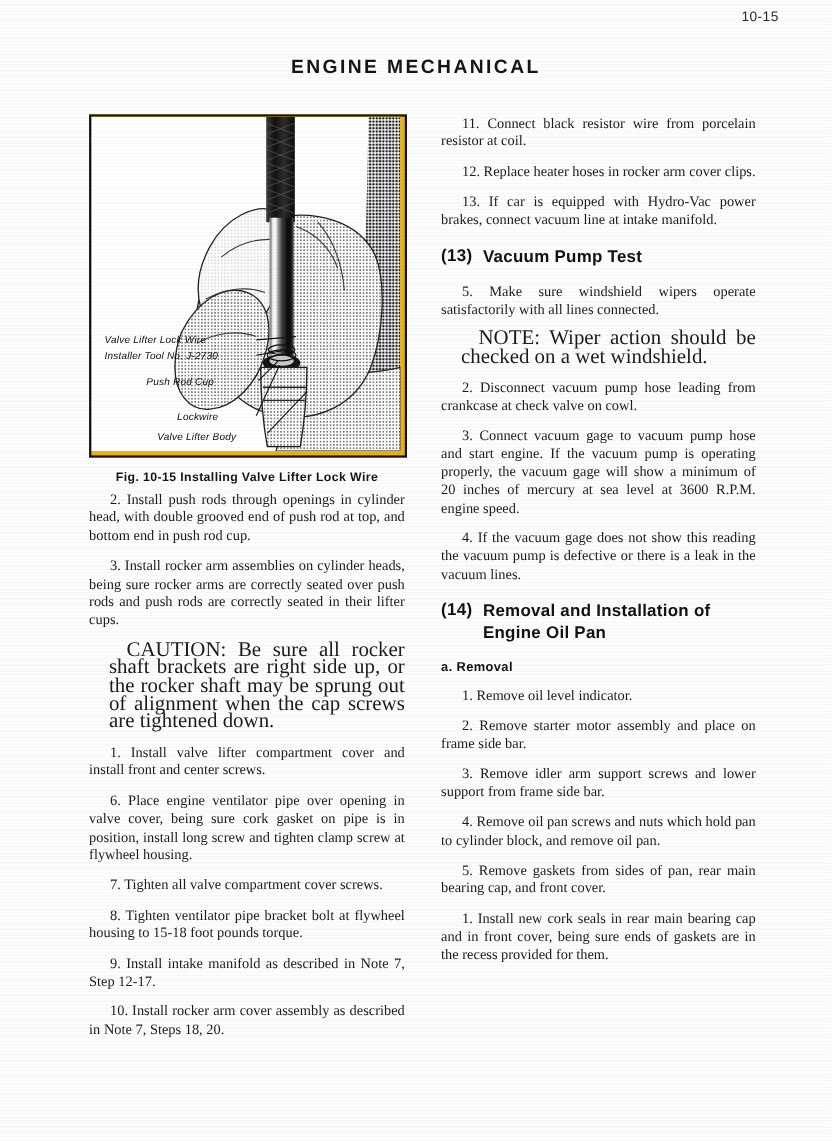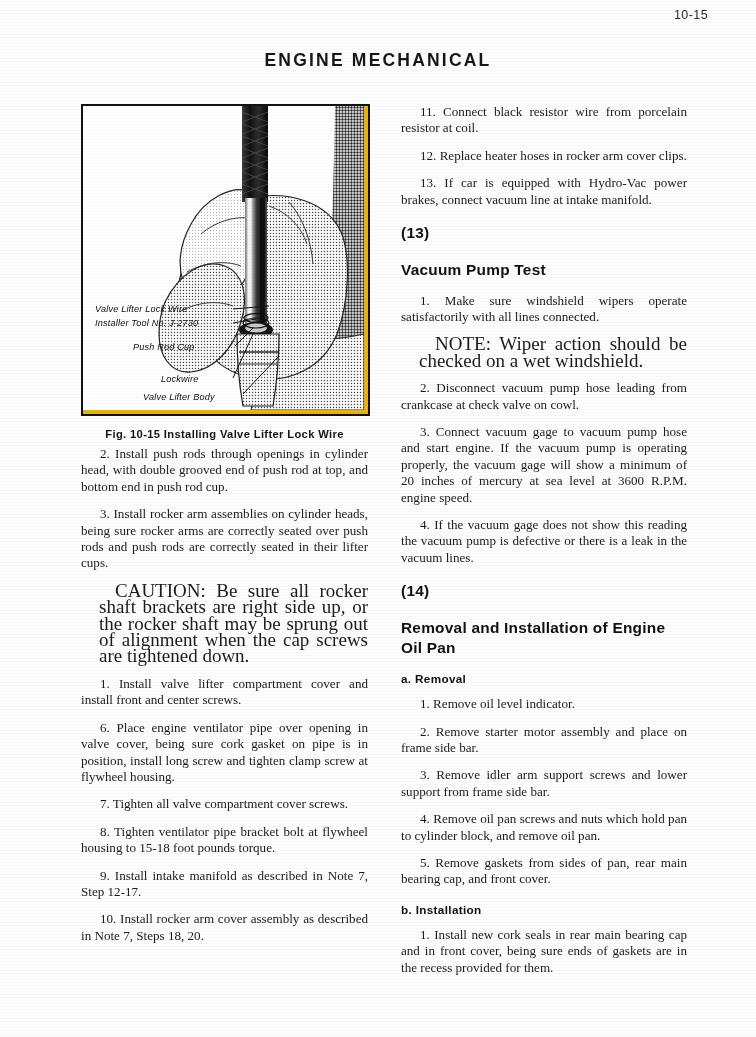--- a/index.html
+++ b/index.html
@@ -112,28 +112,26 @@
     font-family: "Liberation Sans", sans-serif;
     font-size: 9.1px;
     fill: #0d0d0d;
     letter-spacing: 0.2px;
   }
 
   
   .sec-head {
     display: flex;
     align-items: flex-start;
-    gap: 18px;
     margin: 16px 0 13px 0;
     font-family: "Liberation Sans", sans-serif;
     font-weight: bold;
     font-size: 15.4px;
     letter-spacing: 0.25px;
     color: #111;
-    flex-direction: column;
   }
   .sec-head .num { flex: 0 0 auto; min-width: 38px; }
   .sec-head .txt { flex: 1 1 auto; line-height: 19.5px; }
 
   .sub-head {
     margin: 15px 0 11px 0;
     font-family: "Liberation Sans", sans-serif;
     font-weight: bold;
     font-size: 11.7px;
     letter-spacing: 0.35px;
@@ -292,40 +290,39 @@
 
       <p class="para">11. Connect black resistor wire from porcelain resistor at coil.</p>
       <p class="para">12. Replace heater hoses in rocker arm cover clips.</p>
       <p class="para">13. If car is equipped with Hydro-Vac power brakes, connect vacuum line at intake manifold.</p>
 
       <div class="sec-head">
         <span class="num">(13)</span>
         <span class="txt">Vacuum Pump Test</span>
       </div>
 
-      <p class="para">1. Make sure windshield wipers operate satisfactorily with all lines connected.</p>
+      <p class="para">5. Make sure windshield wipers operate satisfactorily with all lines connected.</p>
       <p class="note">NOTE:  Wiper action should be checked on a wet windshield.</p>
       <p class="para">2. Disconnect vacuum pump hose leading from crankcase at check valve on cowl.</p>
       <p class="para">3. Connect vacuum gage to vacuum pump hose and start engine. If the vacuum pump is operating properly, the vacuum gage will show a minimum of 20 inches of mercury at sea level at 3600 R.P.M. engine speed.</p>
       <p class="para">4. If the vacuum gage does not show this reading the vacuum pump is defective or there is a leak in the vacuum lines.</p>
 
       <div class="sec-head">
         <span class="num">(14)</span>
         <span class="txt">Removal and Installation of Engine Oil Pan</span>
       </div>
 
       <div class="sub-head">a. Removal</div>
 
       <p class="para">1. Remove oil level indicator.</p>
       <p class="para">2. Remove starter motor assembly and place on frame side bar.</p>
       <p class="para">3. Remove idler arm support screws and lower support from frame side bar.</p>
       <p class="para">4. Remove oil pan screws and nuts which hold pan to cylinder block, and remove oil pan.</p>
       <p class="para">5. Remove gaskets from sides of pan, rear main bearing cap, and front cover.</p>
 
-      <div class="sub-head">b. Installation</div>
 
       <p class="para">1. Install new cork seals in rear main bearing cap and in front cover, being sure ends of gaskets are in the recess provided for them.</p>
     </div>
 
   </div>
 
   <div class="grain"></div>
 </div>
 
 </body></html>

